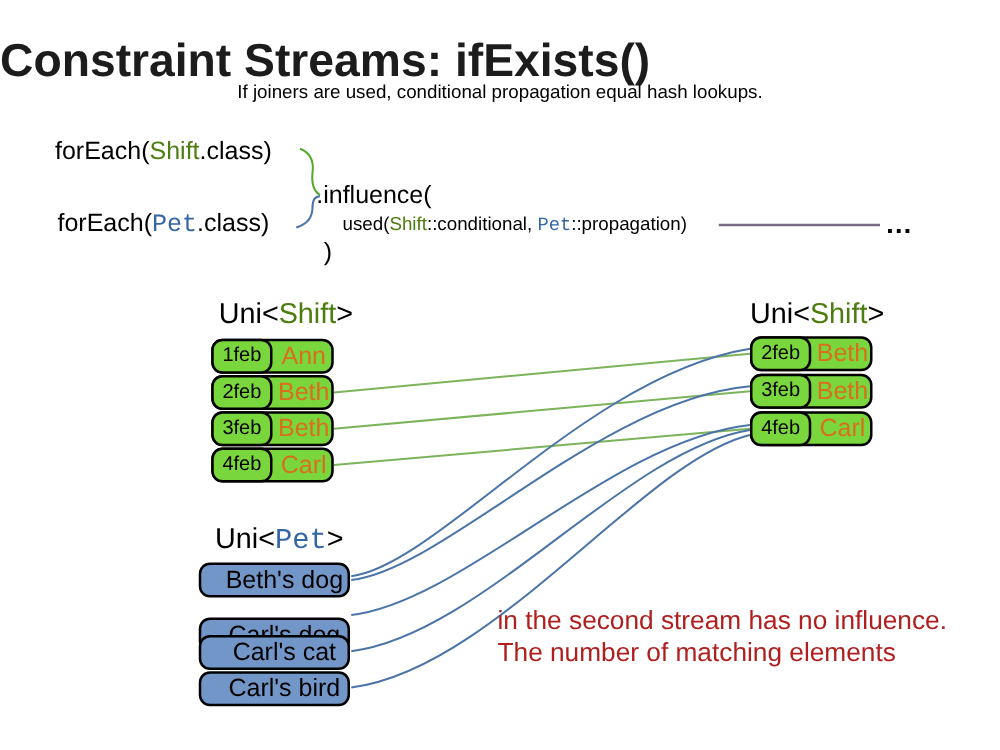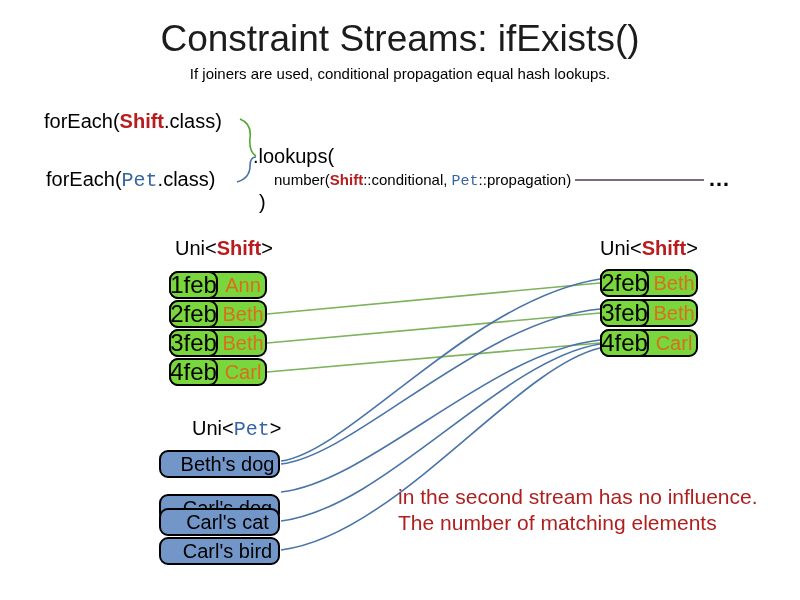--- a/index.html
+++ b/index.html
@@ -4,45 +4,45 @@
 <style>
   * { margin:0; padding:0; box-sizing:border-box; }
   body { background:#fff; }
   .slide {
     position:relative; width:800px; height:600px; background:#ffffff;
     font-family:"Liberation Sans", sans-serif; overflow:hidden; color:#1a1a1a;
   }
   .overlay { position:absolute; left:0; top:0; width:800px; height:600px; pointer-events:none; }
 
   .slide-title {
-    position:absolute; top:18px; left:0; width:100%; text-align:center;
-    font-size:37px; font-weight:400; color:#1c1c1c;
+    position:absolute; top:28px; left:0; width:100%; text-align:left;
+    font-size:37px; font-weight:700; color:#1c1c1c;
   }
   .slide-subtitle {
     position:absolute; top:65px; left:0; width:100%; text-align:center;
     font-size:15px; color:#000;
   }
 
   .code { position:absolute; font-size:20px; white-space:nowrap; color:#000; }
   .code-small { position:absolute; font-size:15px; white-space:nowrap; color:#000; }
-  .t-green { color:#b91c1c;font-weight:bold; }
+  .t-green { color:#4d7c0f; }
   .t-blue  { color:#3465a4;font-family:Liberation Mono, monospace; }
   .ellipsis { position:absolute; font-size:22px; font-weight:bold; color:#000; }
 
-  .uni-label { position:absolute; font-size:20px; white-space:nowrap; color:#000; }
+  .uni-label { position:absolute; font-size:23px; white-space:nowrap; color:#000; }
 
   .shift-row {
     position:absolute; width:98px; height:28px;
     background:#79d63c; border:2px solid #000; border-radius:9px;
   }
   .date-cell {
     position:absolute; left:-2px; top:-2px; width:49px; height:28px;
     background:#79d63c; border:2px solid #000; border-radius:9px;
     display:flex; align-items:center; justify-content:center;
-    font-size:24px; color:#000;
+    font-size:16px; color:#000;
   }
   .name-cell {
     position:absolute; left:50px; top:0; width:44px; height:24px;
     display:flex; align-items:center; justify-content:center;
     font-size:20px; color:#d96f1c;
   }
 
   .pet-box {
     position:absolute; left:159px; width:121px; height:28px;
     background:#7296c8; border:2px solid #000; border-radius:9px;
@@ -78,23 +78,23 @@
     <path d="M281,550 C395,536 515,368 600,348" fill="none" stroke="#4a74a8" stroke-width="1.6"></path>
   </svg>
 
   <div class="slide-title">Constraint Streams: ifExists()</div>
   <div class="slide-subtitle">If joiners are used, conditional propagation equal hash lookups.</div>
 
   <div class="code" style="left:44px; top:110px;"><span>forEach(</span><span class="t-green">Shift</span><span>.class)</span></div>
 
   <div class="code" style="left:46px; top:168px;"><span>forEach(</span><span class="t-blue">Pet</span><span>.class)</span></div>
 
-  <div class="code" style="left:253px; top:145px;">.lookups(</div>
+  <div class="code" style="left:253px; top:145px;">.influence(</div>
 
-  <div class="code-small" style="left:274px; top:171px;"><span>number(</span><span class="t-green">Shift</span><span>::conditional, </span><span class="t-blue">Pet</span><span>::propagation)</span></div>
+  <div class="code-small" style="left:274px; top:171px;"><span>used(</span><span class="t-green">Shift</span><span>::conditional, </span><span class="t-blue">Pet</span><span>::propagation)</span></div>
 
   <div class="code" style="left:259px; top:191px;">)</div>
 
   <div class="ellipsis" style="left:708px; top:166px;">…</div>
 
   <div class="uni-label" style="left:175px; top:237px;"><span>Uni&lt;</span><span class="t-green">Shift</span><span>&gt;</span></div>
 
   <div class="shift-row" style="left:169px; top:271px;">
     <span class="date-cell">1feb</span>
     <span class="name-cell">Ann</span>
@@ -120,21 +120,21 @@
   </div>
   <div class="shift-row" style="left:600px; top:299px;">
     <span class="date-cell">3feb</span>
     <span class="name-cell">Beth</span>
   </div>
   <div class="shift-row" style="left:600px; top:329px;">
     <span class="date-cell">4feb</span>
     <span class="name-cell">Carl</span>
   </div>
 
-  <div class="uni-label" style="left:192px; top:417px;"><span>Uni&lt;</span><span class="t-blue">Pet</span><span>&gt;</span></div>
+  <div class="uni-label" style="left:172px; top:417px;"><span>Uni&lt;</span><span class="t-blue">Pet</span><span>&gt;</span></div>
 
   <div class="pet-box" style="top:450px;">Beth's dog</div>
   <div class="pet-box" style="top:494px;">Carl's dog</div>
   <div class="pet-box" style="top:537px;">Carl's bird</div>
   <div class="pet-box" style="top:508px;">Carl's cat</div>
 
   <div class="note">
     <div>in the second stream has no influence.</div>
     <div>The number of matching elements</div>
   </div>

